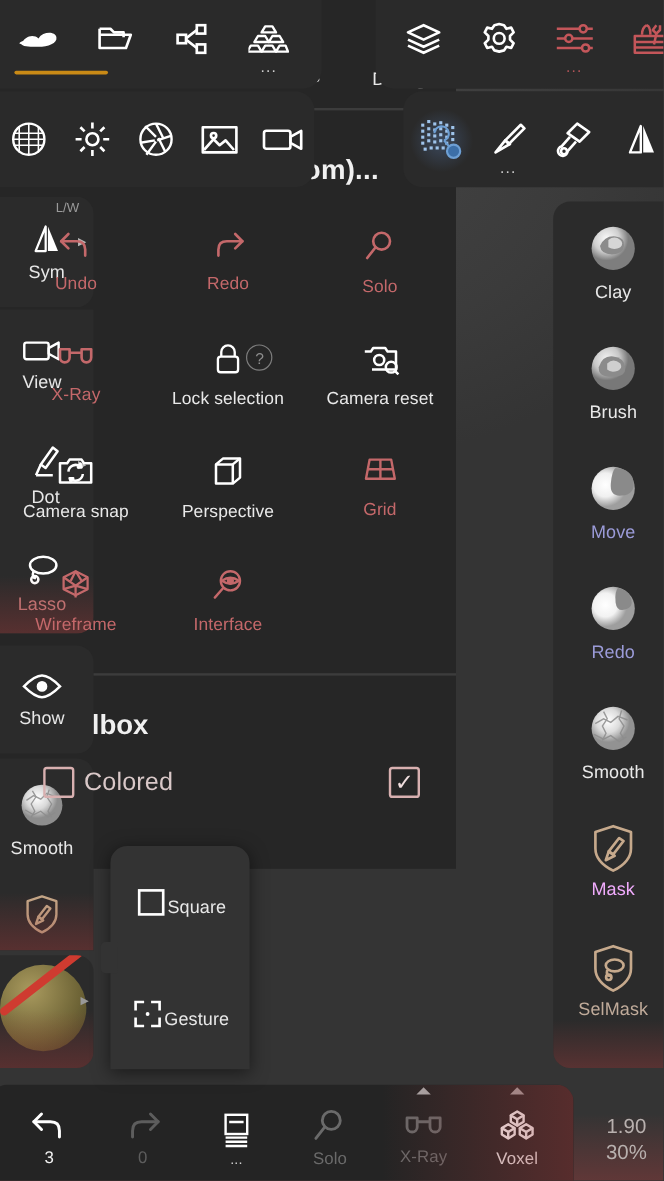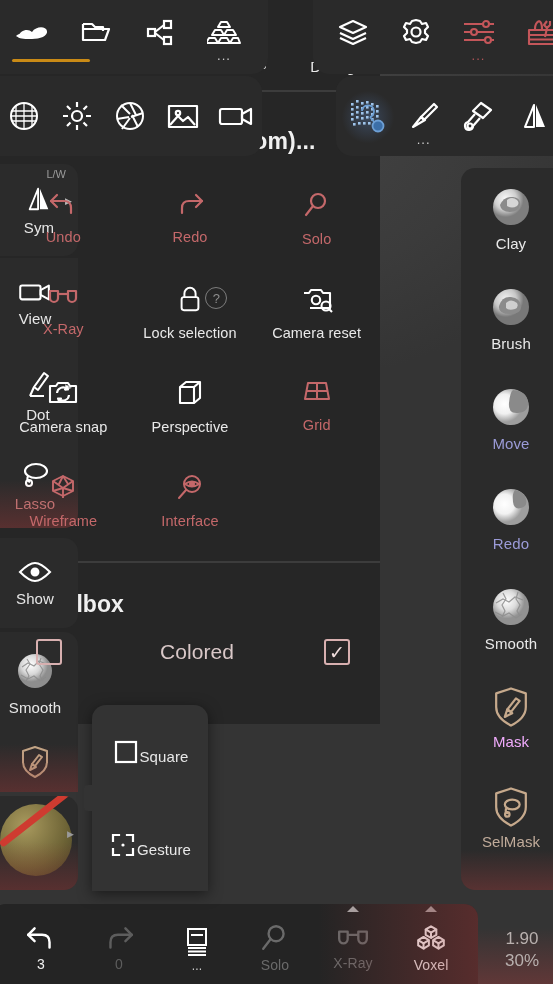--- a/index.html
+++ b/index.html
@@ -652,21 +652,21 @@
         </span>
         <span class="lbl" style="color:#c4686a">Interface</span>
       </div>
     </div>
 
     <div id="dlg-div"></div>
     <div id="toolbox-title">Toolbox</div>
 
     <div id="colored-row">
       <div class="chk" style="margin-left:18px"></div>
-      <span class="lbl" style="flex:1;text-align:center;font-size:21px;color:#d9c8c8;margin-left:8px;">Colored</span>
+      <span class="lbl" style="flex:1;text-align:left;font-size:21px;color:#d9c8c8;margin-left:8px;">Colored</span>
       <div class="chk" style="margin-right:12px;color:#f0dede;font-size:19px;">
         <span>✓</span>
       </div>
     </div>
     <div class="redfade"></div>
   </div>
 
   <div id="popup">
     <div class="pcell">
       <span>

